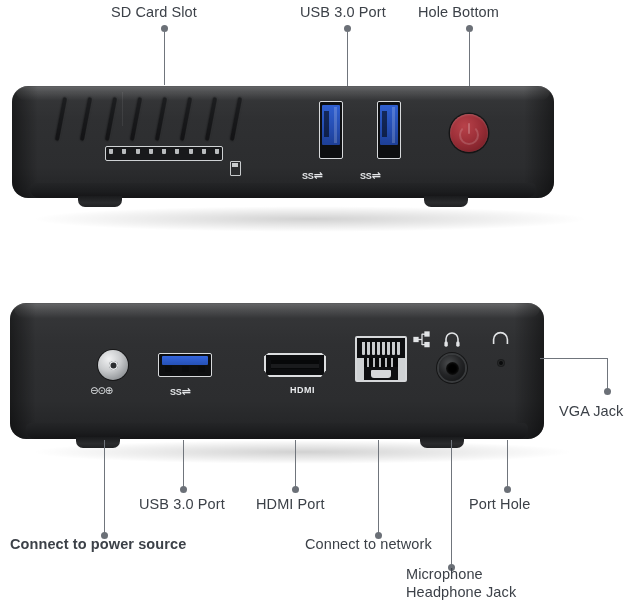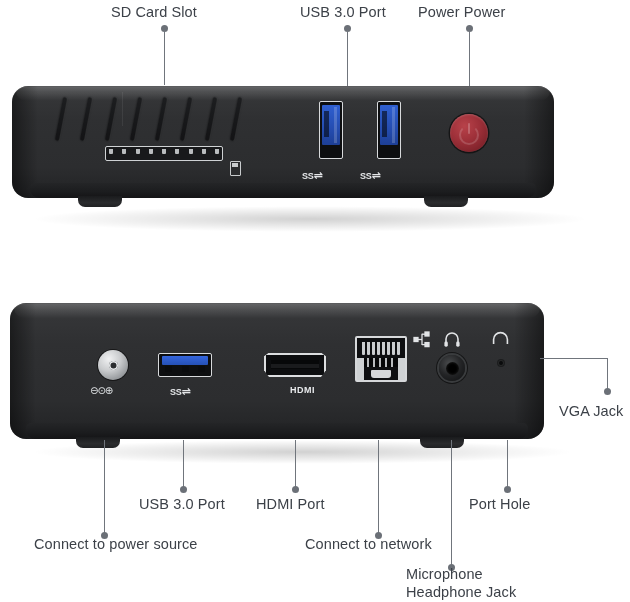--- a/index.html
+++ b/index.html
@@ -240,21 +240,21 @@
   }
   svg.gi{display:block;overflow:visible;}
 </style>
 </head>
 <body>
 
 <div id="stage">
 
   <div class="lbl" style="left:111px;top:4px;">SD Card Slot</div>
   <div class="lbl" style="left:300px;top:4px;">USB 3.0 Port</div>
-  <div class="lbl" style="left:418px;top:4px;">Power Power</div>
+  <div class="lbl" style="left:418px;top:4px;">Hole Bottom</div>
 
   <div class="dot" style="left:161px;top:25px;"></div>
   <div class="leader vline" style="left:164px;top:30px;height:55px;"></div>
 
   <div class="dot" style="left:344px;top:25px;"></div>
   <div class="leader vline" style="left:347px;top:30px;height:60px;"></div>
 
   <div class="dot" style="left:466px;top:25px;"></div>
   <div class="leader vline" style="left:469px;top:30px;height:56px;"></div>
 
@@ -385,21 +385,21 @@
     <div class="foot" style="left:410px;top:134px;width:44px;"></div>
   </div>
 
   <div class="leader hline" style="left:540px;top:358px;width:68px;"></div>
   <div class="leader vline" style="left:607px;top:358px;height:32px;"></div>
   <div class="dot" style="left:604px;top:388px;"></div>
   <div class="lbl" style="left:559px;top:403px;">VGA Jack</div>
 
   <div class="leader vline" style="left:104px;top:440px;height:95px;"></div>
   <div class="dot" style="left:101px;top:532px;"></div>
-  <div class="lbl" style="left:34px;top:536px;">Connect to power source</div>
+  <div class="lbl" style="left:10px;top:536px;font-weight:bold;">Connect to power source</div>
 
   <div class="leader vline" style="left:183px;top:440px;height:50px;"></div>
   <div class="dot" style="left:180px;top:486px;"></div>
   <div class="lbl" style="left:139px;top:496px;">USB 3.0 Port</div>
 
   <div class="leader vline" style="left:295px;top:440px;height:50px;"></div>
   <div class="dot" style="left:292px;top:486px;"></div>
   <div class="lbl" style="left:256px;top:496px;">HDMI Port</div>
 
   <div class="leader vline" style="left:378px;top:440px;height:95px;"></div>

